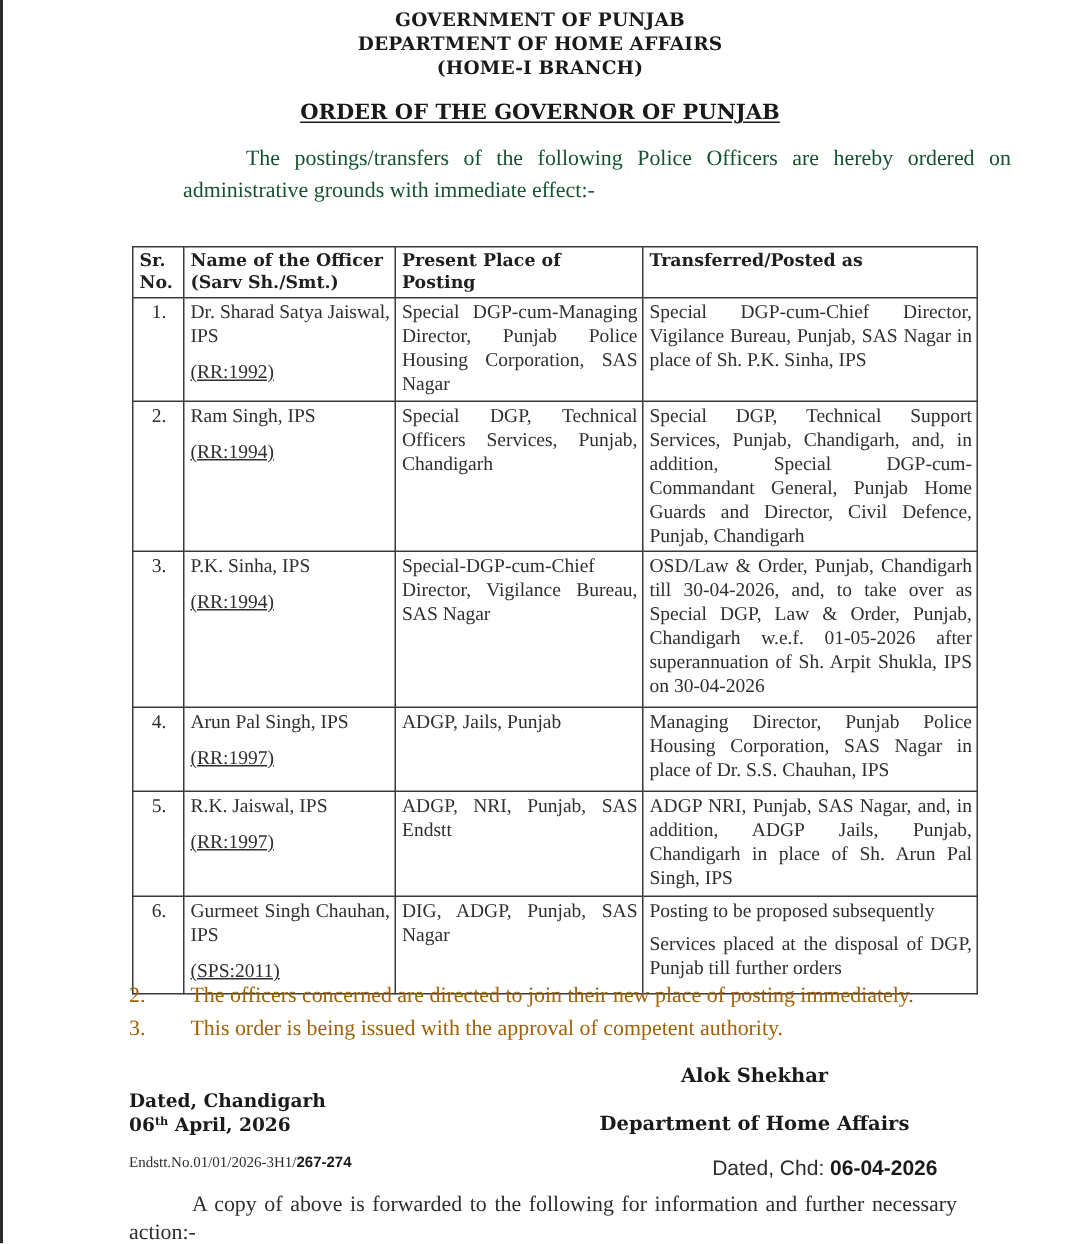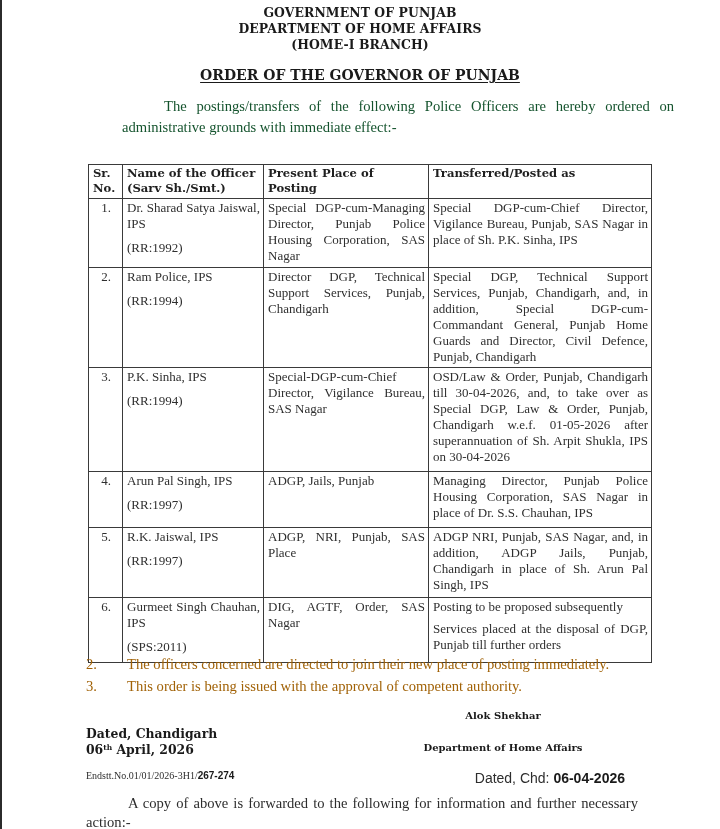--- a/index.html
+++ b/index.html
@@ -48,42 +48,42 @@
     vertical-align: top;
     padding: 1px 3px 2px 4px;
   }
   table.postings th {
     font-family: "DejaVu Serif", serif; font-weight: bold; font-size: 11.6px;
     line-height: 15px; text-align: left; color: #1f1f1f;
   }
   col.c1 { width: 34px; } col.c2 { width: 141px; } col.c3 { width: 165px; } col.c4 { width: 223px; }
   td.sr { text-align: center; }
   td.just { text-align: justify; text-align-last: left; }
-  .batch { margin-top: 8px; display: block; }
+  .batch { margin-top: 8px; display: block; text-decoration: underline; }
   .gap { display: block; height: 6px; }
 
   tr.h0 { height: 31px; }
   tr.r1 { height: 69px; }
   tr.r2 { height: 100px; }
   tr.r3 { height: 104px; }
   tr.r4 { height: 56px; }
   tr.r5 { height: 70px; }
   tr.r6 { height: 65px; }
 
   .para {
     position: absolute; left: 86px; width: 556px;
     font-family: "Liberation Serif", serif; font-size: 14.6px; color: #a16207;
   }
   .para .num { display: inline-block; width: 41px; }
   .para.p2 { top: 656px; }
   .para.p3 { top: 678px; }
 
   .sig-name, .sig-title, .sig-dept {
     position: absolute; left: 360px; width: 280px; text-align: center;
-    font-family: "DejaVu Serif", serif; font-weight: bold; font-size: 10px; color: #1a1a1a;
+    font-family: "DejaVu Serif", serif; font-weight: bold; font-size: 13px; color: #1a1a1a;
   }
   .sig-name { top: 710px; left: 378px; width: 250px; }
   .sig-title { top: 726px; left: 366px; width: 280px; text-align: right; }
   .sig-dept { top: 742px; left: 378px; width: 250px; }
 
   .dated-place, .dated-date {
     position: absolute; left: 86px;
     font-family: "DejaVu Serif", serif; font-weight: bold; font-size: 12.4px; color: #1a1a1a;
   }
   .dated-place { top: 726px; }
@@ -137,46 +137,46 @@
     </thead>
     <tbody>
       <tr class="r1">
         <td class="sr">1.</td>
         <td class="just"><span>Dr. Sharad Satya Jaiswal, IPS</span><span class="batch">(RR:1992)</span></td>
         <td class="just">Special DGP-cum-Managing Director, Punjab Police Housing Corporation, SAS Nagar</td>
         <td class="just">Special DGP-cum-Chief Director, Vigilance Bureau, Punjab, SAS Nagar in place of Sh. P.K. Sinha, IPS</td>
       </tr>
       <tr class="r2">
         <td class="sr">2.</td>
-        <td class="just"><span>Ram Police, IPS</span><span class="batch">(RR:1994)</span></td>
-        <td class="just">Director DGP, Technical Support Services, Punjab, Chandigarh</td>
+        <td class="just"><span>Ram Singh, IPS</span><span class="batch">(RR:1994)</span></td>
+        <td class="just">Special DGP, Technical Officers Services, Punjab, Chandigarh</td>
         <td class="just">Special DGP, Technical Support Services, Punjab, Chandigarh, and, in addition, Special DGP-cum-Commandant General, Punjab Home Guards and Director, Civil Defence, Punjab, Chandigarh</td>
       </tr>
       <tr class="r3">
         <td class="sr">3.</td>
         <td class="just"><span>P.K. Sinha, IPS</span><span class="batch">(RR:1994)</span></td>
         <td class="just">Special-DGP-cum-Chief Director, Vigilance Bureau, SAS Nagar</td>
         <td class="just">OSD/Law &amp; Order, Punjab, Chandigarh till 30-04-2026, and, to take over as Special DGP, Law &amp; Order, Punjab, Chandigarh w.e.f. 01-05-2026 after superannuation of Sh. Arpit Shukla, IPS on 30-04-2026</td>
       </tr>
       <tr class="r4">
         <td class="sr">4.</td>
         <td class="just"><span>Arun Pal Singh, IPS</span><span class="batch">(RR:1997)</span></td>
         <td class="just">ADGP, Jails, Punjab</td>
         <td class="just">Managing Director, Punjab Police Housing Corporation, SAS Nagar in place of Dr. S.S. Chauhan, IPS</td>
       </tr>
       <tr class="r5">
         <td class="sr">5.</td>
         <td class="just"><span>R.K. Jaiswal, IPS</span><span class="batch">(RR:1997)</span></td>
-        <td class="just">ADGP, NRI, Punjab, SAS Place</td>
+        <td class="just">ADGP, NRI, Punjab, SAS Endstt</td>
         <td class="just">ADGP NRI, Punjab, SAS Nagar, and, in addition, ADGP Jails, Punjab, Chandigarh in place of Sh. Arun Pal Singh, IPS</td>
       </tr>
       <tr class="r6">
         <td class="sr">6.</td>
         <td class="just"><span>Gurmeet Singh Chauhan, IPS</span><span class="batch">(SPS:2011)</span></td>
-        <td class="just">DIG, AGTF, Order, SAS Nagar</td>
+        <td class="just">DIG, ADGP, Punjab, SAS Nagar</td>
         <td class="just"><span>Posting to be proposed subsequently</span><span class="gap"></span><span>Services placed at the disposal of DGP, Punjab till further orders</span></td>
       </tr>
     </tbody>
   </table>
 
   <div class="para p2"><span class="num">2.</span><span>The officers concerned are directed to join their new place of posting immediately.</span></div>
   <div class="para p3"><span class="num">3.</span><span>This order is being issued with the approval of competent authority.</span></div>
 
   <div class="sig-name">Alok Shekhar</div>
   <div class="sig-dept">Department of Home Affairs</div>

